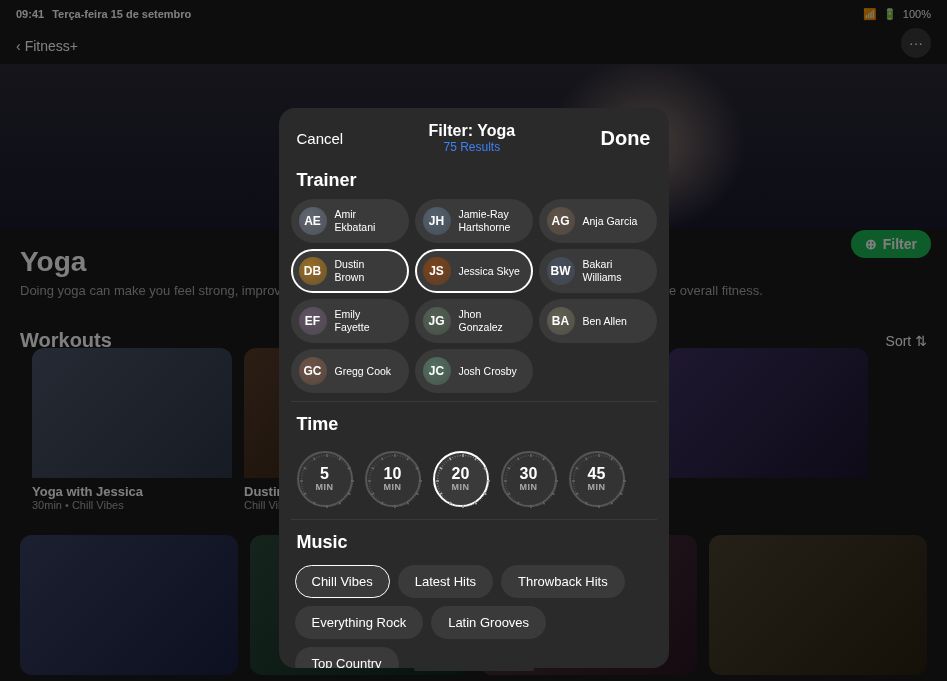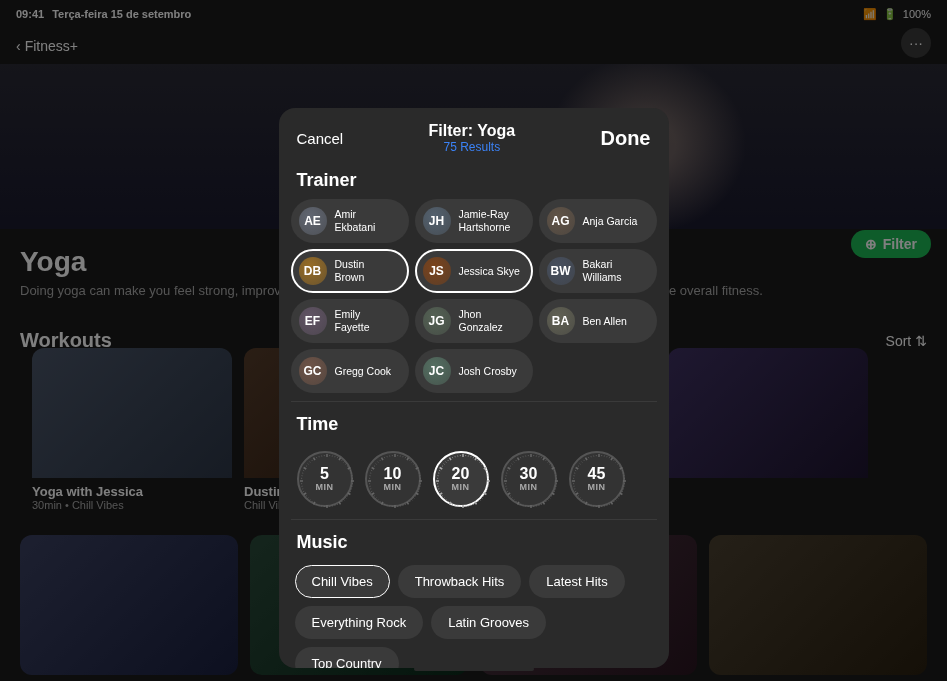--- a/index.html
+++ b/index.html
@@ -885,20 +885,20 @@
       </div>
     </div>
 
   <div class="divider"></div>
 
   <div class="section-header">Music</div>
 
   <div class="music-chips" id="music-chips">
 
   <div class="music-chip selected-chip">Chill Vibes</div>
+      <div class="music-chip">Latest Hits</div>
       <div class="music-chip">Throwback Hits</div>
-      <div class="music-chip">Latest Hits</div>
       <div class="music-chip">Everything Rock</div>
       <div class="music-chip">Latin Grooves</div>
       <div class="music-chip">Top Country</div>
     </div>
 
 </div>
 
 </body></html>

